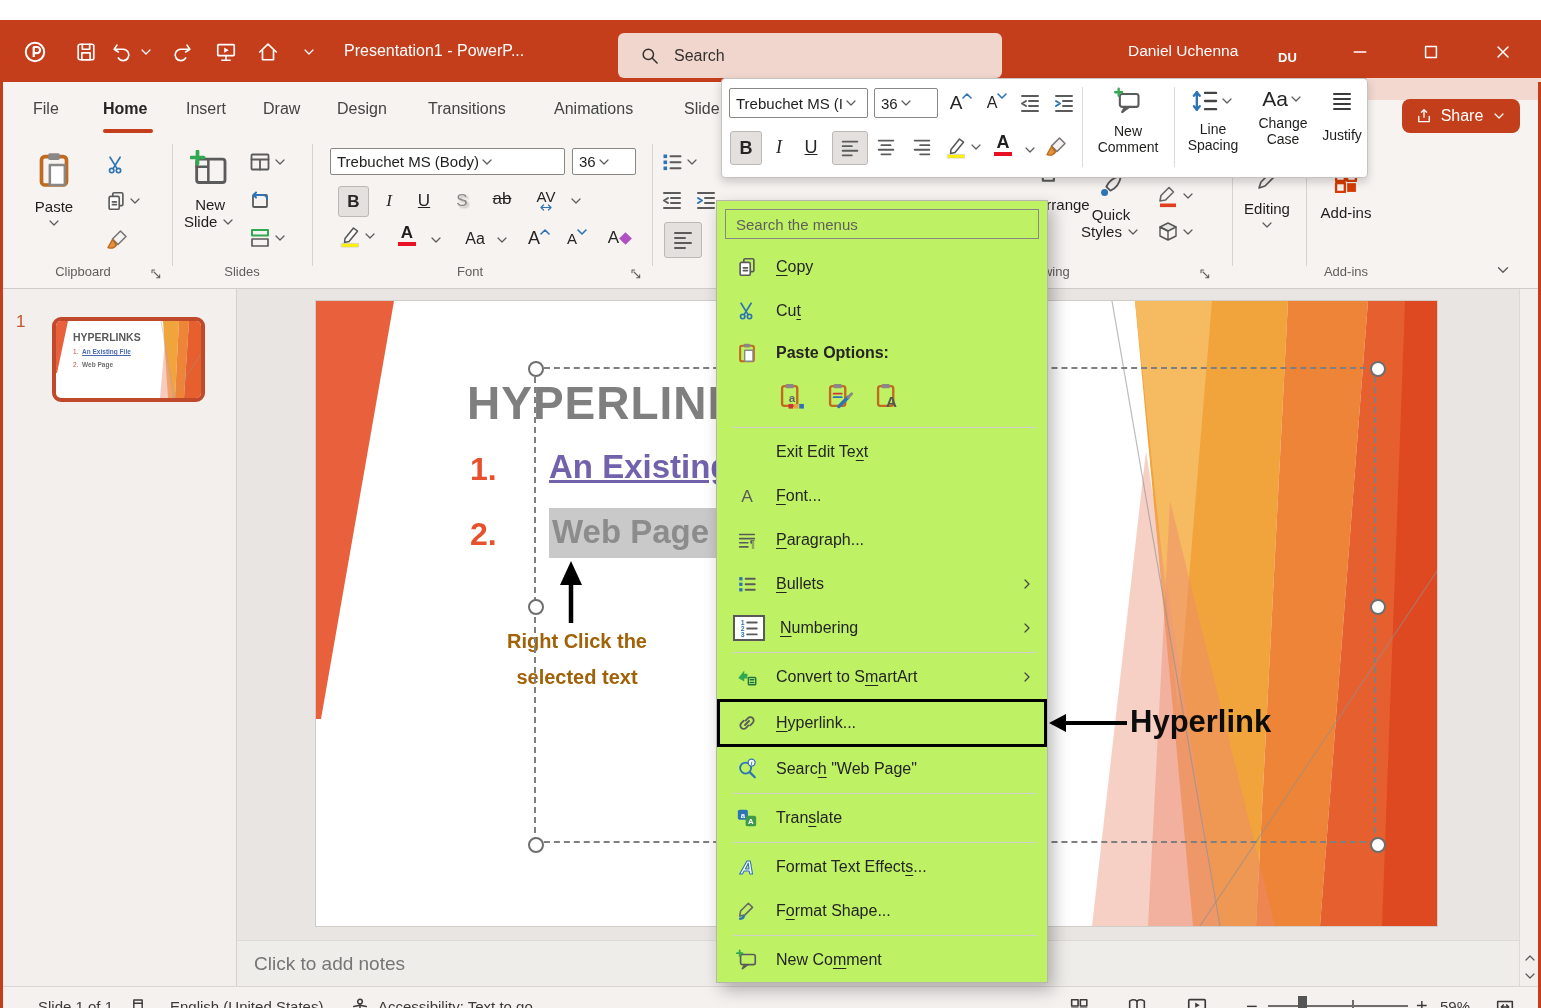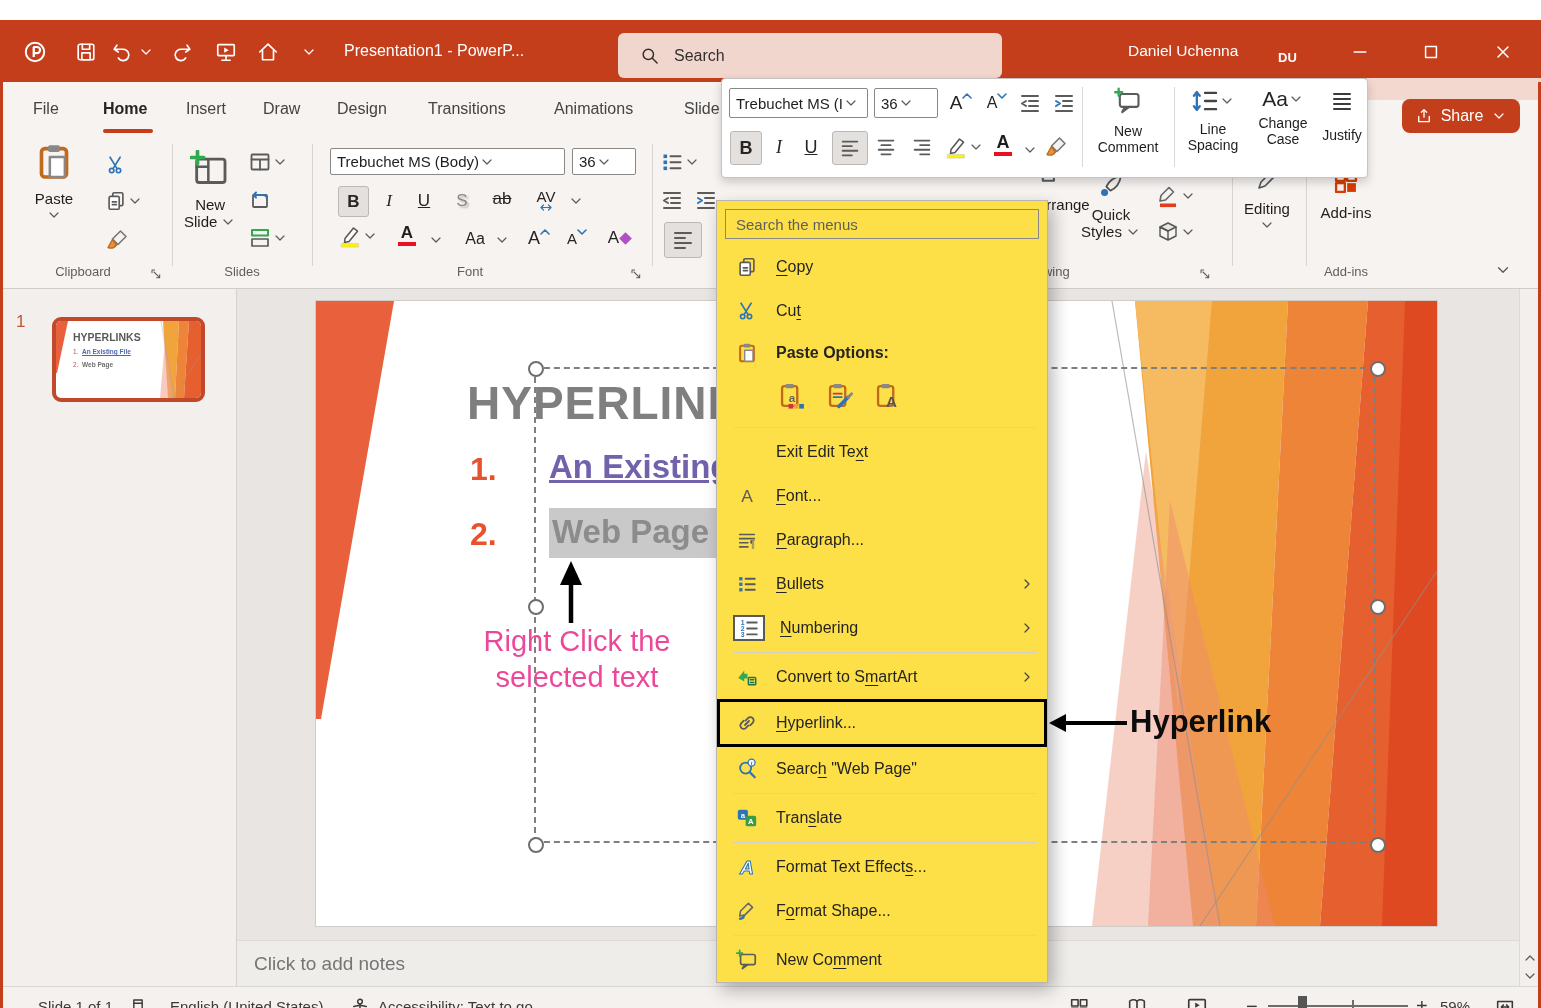--- a/index.html
+++ b/index.html
@@ -49,21 +49,21 @@
   .glyph-ab{text-decoration:line-through}
   .colorbar{display:block;height:4px;width:18px;margin-top:1px;}
   
   #minibar{left:721px;top:58px;width:645px;height:98px;background:#fff;border:1px solid #C6C3C0;border-radius:4px;
            box-shadow:0 4px 10px rgba(0,0,0,.18);z-index:60;}
   #minibar .combo{height:30px;}
   .mb-div{position:absolute;top:8px;width:1px;height:80px;background:#DDD9D6;}
   .mb-lbl{font-size:14px;color:#1f1e1d;text-align:center;line-height:16px;}
   .mb-block{position:absolute;display:flex;flex-direction:column;align-items:center;}
   
-  #ctxmenu{left:716px;top:180px;width:332px;background:#fde047;border:1px solid #b8b5b2;
+  #ctxmenu{left:716px;top:180px;width:332px;background:#bef264;border:1px solid #b8b5b2;
            box-shadow:5px 7px 16px rgba(0,0,0,.28);z-index:50;font-size:16px;color:#252423;box-sizing:border-box;}
   .cm-search{margin:8px 8px 6px 8px;height:30px;border:1px solid #8a8886;display:flex;align-items:center;
              padding:0 8px;box-sizing:border-box;}
   .cm-search input{border:none;outline:none;font-size:15px;color:#605E5C;width:100%;font-family:inherit;background:transparent;}
   .cm-search input::placeholder{color:#605E5C;opacity:1}
   .cm-row{display:flex;align-items:center;height:44px;padding:0 12px 0 16px;gap:15px;box-sizing:border-box;}
   .cm-row.header{font-weight:bold;height:40px;}
   .cm-row.boxed{border:3px solid #000;height:48px;padding-left:13px;}
   .cm-ic{width:28px;min-width:28px;display:flex;justify-content:center;align-items:center;color:#5b5b5b;}
   .cm-ic.icboxed{border:2px solid #595959;padding:0px;background:#fff;}
@@ -426,21 +426,21 @@
           <use href="#sym-share"></use>
         </svg></span>
     <span>Share</span>
     <svg class="ic ic16">
         <use href="#sym-chev-down"></use>
       </svg>
   </div>
 
   <div id="ribbon" class="abs">
 
-    <div class="bigbtn" style="left:34px;top:6px">
+    <div class="bigbtn" style="left:34px;top:14px">
       <svg class="ic ic40" style="color:#5b5b5b">
           <use href="#sym-clipboard"></use>
         </svg>
       <span style="margin-top:8px">Paste</span>
       <svg class="ic ic16" style="color:#5b5b5b">
           <use href="#sym-chev-down"></use>
         </svg>
     </div>
     <span class="smbtn" style="left:105px;top:18px">
         <svg class="ic ic22 c-blue">
@@ -821,21 +821,21 @@
       <div style="position:absolute;left:154px;top:150px;font-size:32px;font-weight:bold;color:#E8512D">1.</div>
       <div style="position:absolute;left:233px;top:147px;font-size:33px;font-weight:bold;color:#7262AC;text-decoration:underline;text-decoration-thickness:2.5px;white-space:nowrap">An Existing File</div>
       <div style="position:absolute;left:154px;top:215px;font-size:32px;font-weight:bold;color:#E8512D">2.</div>
       <div style="position:absolute;left:233px;top:207px;width:462px;height:50px;background:#C9C9C9"></div>
       <div style="position:absolute;left:236px;top:212px;font-size:33px;font-weight:bold;color:#8C8C8C;white-space:nowrap">Web Page</div>
 
       <svg style="position:absolute;left:240px;top:258px;width:30px;height:66px" viewBox="0 0 30 66">
         <line x1="15" y1="64" x2="15" y2="22" stroke="#000" stroke-width="4.5"></line>
         <polygon points="15,2 4,26 26,26" fill="#000"></polygon>
       </svg>
-      <div style="position:absolute;left:140px;top:322px;width:242px;text-align:center;font-size:29px;font-weight:400;color:#ec4899;line-height:36px">
+      <div style="position:absolute;left:140px;top:322px;width:242px;text-align:center;font-size:20px;font-weight:700;color:#a16207;line-height:36px">
         <span>Right Click the</span><br>
         <span>selected text</span>
       </div>
     </div>
   </div>
 
   <svg class="abs" style="left:1049px;top:690px;width:80px;height:26px;z-index:55" viewBox="0 0 80 26">
     <line x1="78" y1="13" x2="12" y2="13" stroke="#000" stroke-width="4"></line>
     <polygon points="0,13 17,4 17,22" fill="#000"></polygon>
   </svg>

